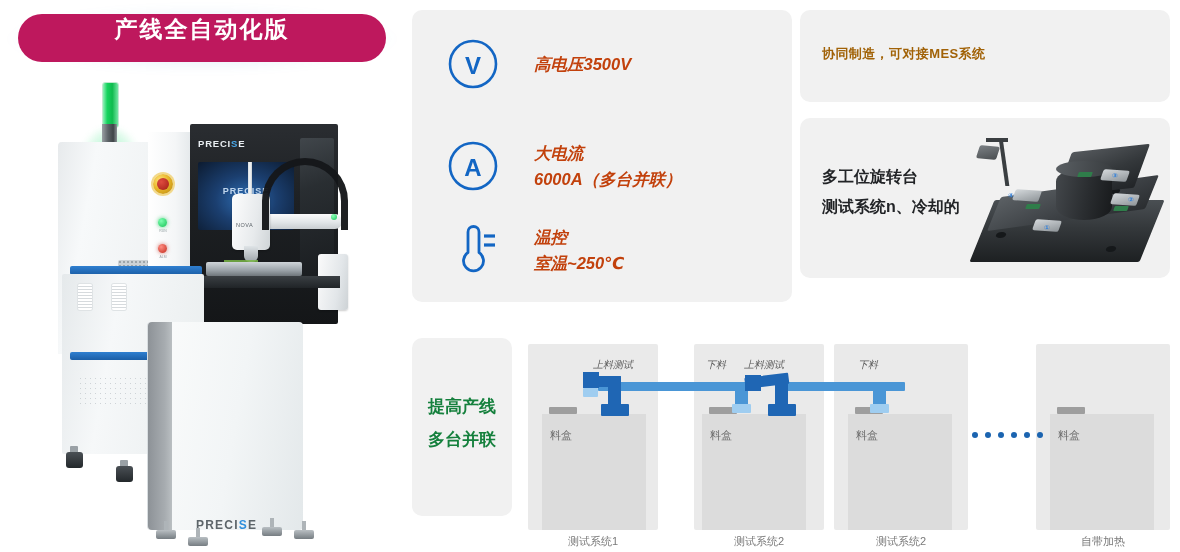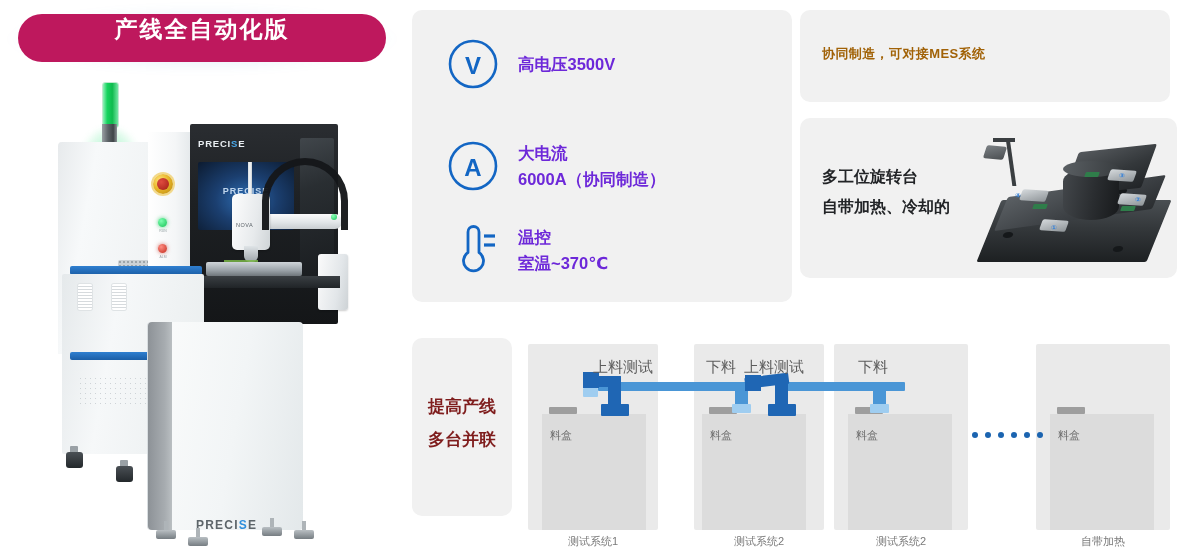--- a/index.html
+++ b/index.html
@@ -118,29 +118,29 @@
     background:linear-gradient(180deg,#4a5055,#23282b);}
   .foot{position:absolute;width:20px;height:18px;}
   .foot b{position:absolute;left:8px;top:0;width:4px;height:11px;background:#aeb4b8;display:block;}
   .foot i{position:absolute;left:0;top:9px;width:20px;height:9px;border-radius:2px;display:block;
     background:linear-gradient(180deg,#b9bfc3,#767d82);}
 
   
   .spec-panel{left:412px;top:10px;width:380px;height:292px;}
   .spec-row{position:absolute;left:30px;display:flex;align-items:center;}
   .spec-ico{width:62px;flex:0 0 62px;display:flex;align-items:center;justify-content:center;}
-  .spec-txt{margin-left:14px;color:#6d28d9;font-size:16.5px;font-weight:bold;line-height:26px;}
+  .spec-txt{margin-left:30px;color:#c2410c;font-size:16.5px;font-weight:bold;line-height:26px;font-style:italic;}
   .spec-txt .l2{display:block;}
 
   
   .mes-panel{left:800px;top:10px;width:370px;height:92px;}
   .mes-txt{position:absolute;left:22px;top:35px;color:#a16207;font-size:13px;font-weight:bold;letter-spacing:.4px;}
 
   
-  .rot-panel{left:800px;top:118px;width:370px;height:160px;overflow:hidden;padding-left:7px;}
+  .rot-panel{left:800px;top:118px;width:370px;height:160px;overflow:hidden;}
   .rot-txt{position:absolute;left:22px;top:44px;color:#222427;font-size:16px;font-weight:bold;line-height:30px;}
   .rot-art{position:absolute;right:6px;top:10px;width:204px;height:164px;}
   .rt-base{position:absolute;left:22px;top:72px;width:170px;height:62px;
     background:linear-gradient(180deg,#4a4f53 0%,#34383b 45%,#1d2022 100%);
     transform:skewX(-22deg);border-radius:2px;}
   .rt-top{position:absolute;left:34px;top:58px;width:158px;height:34px;
     background:linear-gradient(160deg,#5b6064 0%,#3c4044 60%,#2a2d30 100%);
     transform:skew(-22deg,-8deg);border-radius:2px;}
   .rt-block{position:absolute;left:104px;top:20px;width:78px;height:44px;
     background:linear-gradient(160deg,#55595d 0%,#34383b 55%,#212427 100%);
@@ -154,36 +154,36 @@
   .rt-arm2{position:absolute;left:26px;top:10px;width:22px;height:4px;background:#3a3e41;}
   .rt-cam{position:absolute;left:18px;top:18px;width:20px;height:13px;border-radius:2px;
     background:linear-gradient(160deg,#7c8185,#4a4e51);transform:skew(-18deg,6deg);}
   .rt-fix{position:absolute;width:26px;height:11px;border-radius:2px;
     background:linear-gradient(160deg,#d5d9dc,#8e9498);transform:skew(-20deg,4deg);}
   .rt-num{position:absolute;color:#3b84d8;font-size:7px;font-weight:bold;}
   .rt-hole{position:absolute;width:10px;height:6px;border-radius:50%;background:#15181a;transform:skewX(-22deg);}
 
   
   .flow-left{left:412px;top:338px;width:100px;height:178px;}
-  .flow-left-txt{position:absolute;left:16px;top:52px;color:#7f1d1d;font-size:17px;font-weight:bold;line-height:33px;}
+  .flow-left-txt{position:absolute;left:16px;top:52px;color:#15803d;font-size:17px;font-weight:bold;line-height:33px;}
 
   .sys{position:absolute;background:#eaeaea;border-radius:2px;}
   .sys-inner{position:absolute;background:#dcdcdc;}
   .sys-tab{position:absolute;height:7px;background:#9e9e9e;border-radius:1px;}
   .sys-liaohe{position:absolute;color:#6a6a6a;font-size:11px;}
   .sys-label{position:absolute;color:#7a7a7a;font-size:11px;text-align:center;}
 
   .rail{position:absolute;height:9px;background:#4a96d6;border-radius:1px;}
   .arm-v{position:absolute;width:13px;background:#1f66b4;border-radius:1px;}
   .arm-h{position:absolute;height:11px;background:#1f66b4;border-radius:1px;}
   .arm-pad{position:absolute;width:19px;height:9px;background:#9fcdf0;border-radius:1px;}
   .arm-pad-lt{position:absolute;width:15px;height:9px;background:#9fcdf0;border-radius:1px;}
   .arm-grip{position:absolute;width:28px;height:12px;background:#1f66b4;border-radius:1px;}
   .arm-elbow{position:absolute;width:16px;height:16px;background:#1f66b4;}
-  .flow-lbl{position:absolute;color:#5c5c5c;font-size:15px;white-space:nowrap;}
+  .flow-lbl{position:absolute;color:#5c5c5c;font-size:10px;white-space:nowrap;font-style:italic;}
   .dots{position:absolute;display:flex;gap:7px;}
   .dots i{display:block;width:6px;height:6px;border-radius:50%;background:#1b64b0;}
 </style>
 </head>
 <body>
 
 <div class="stage">
 
   <div class="badge-wrap">
     <div class="badge-glow"></div>
@@ -285,47 +285,47 @@
 
     <div class="spec-row" style="top:128px">
       <div class="spec-ico">
         <svg width="56" height="56" viewBox="0 0 56 56">
           <circle cx="28" cy="28" r="23" fill="none" stroke="#1366c4" stroke-width="2.6"></circle>
           <text x="28" y="38" text-anchor="middle" font-family="Liberation Sans, sans-serif" font-size="24" font-weight="bold" fill="#1366c4">A</text>
         </svg>
       </div>
       <div class="spec-txt">
         <span class="l2">大电流</span>
-        <span class="l2">6000A（协同制造）</span>
+        <span class="l2">6000A（多台并联）</span>
       </div>
     </div>
 
     <div class="spec-row" style="top:212px">
       <div class="spec-ico">
         <svg width="56" height="56" viewBox="0 0 56 56">
           <path d="M23 10 a5.5 5.5 0 0 1 11 0 v20.5 a10 10 0 1 1 -11 0 Z" fill="none" stroke="#1366c4" stroke-width="2.8" stroke-linejoin="round"></path>
           <line x1="39" y1="14" x2="50" y2="14" stroke="#1366c4" stroke-width="3.2"></line>
           <line x1="39" y1="23" x2="50" y2="23" stroke="#1366c4" stroke-width="3.2"></line>
         </svg>
       </div>
       <div class="spec-txt">
         <span class="l2">温控</span>
-        <span class="l2">室温~370℃</span>
+        <span class="l2">室温~250℃</span>
       </div>
     </div>
   </div>
 
   <div class="panel mes-panel">
     <div class="mes-txt">协同制造，可对接MES系统</div>
   </div>
 
   <div class="panel rot-panel">
     <div class="rot-txt">
       <div>多工位旋转台</div>
-      <div>自带加热、冷却的</div>
+      <div>测试系统n、冷却的</div>
     </div>
 
     <div class="rot-art">
       <div class="rt-base"></div>
       <div class="rt-top"></div>
       <div class="rt-hole" style="left:36px;top:104px"></div>
       <div class="rt-hole" style="left:150px;top:60px"></div>
       <div class="rt-hole" style="left:146px;top:118px"></div>
       <div class="rt-block"></div>
       <div class="rt-drum"></div>

